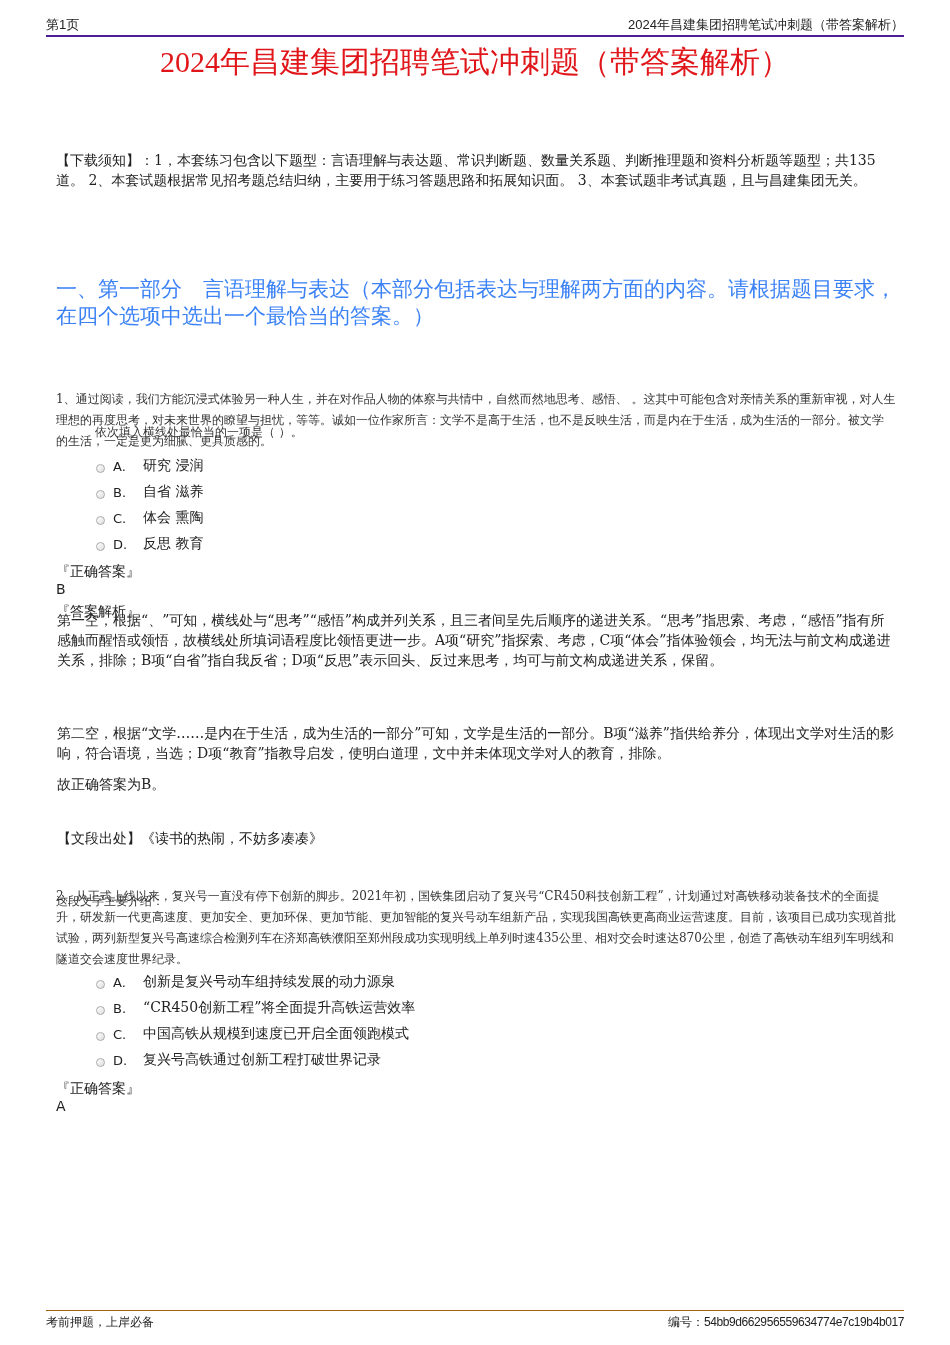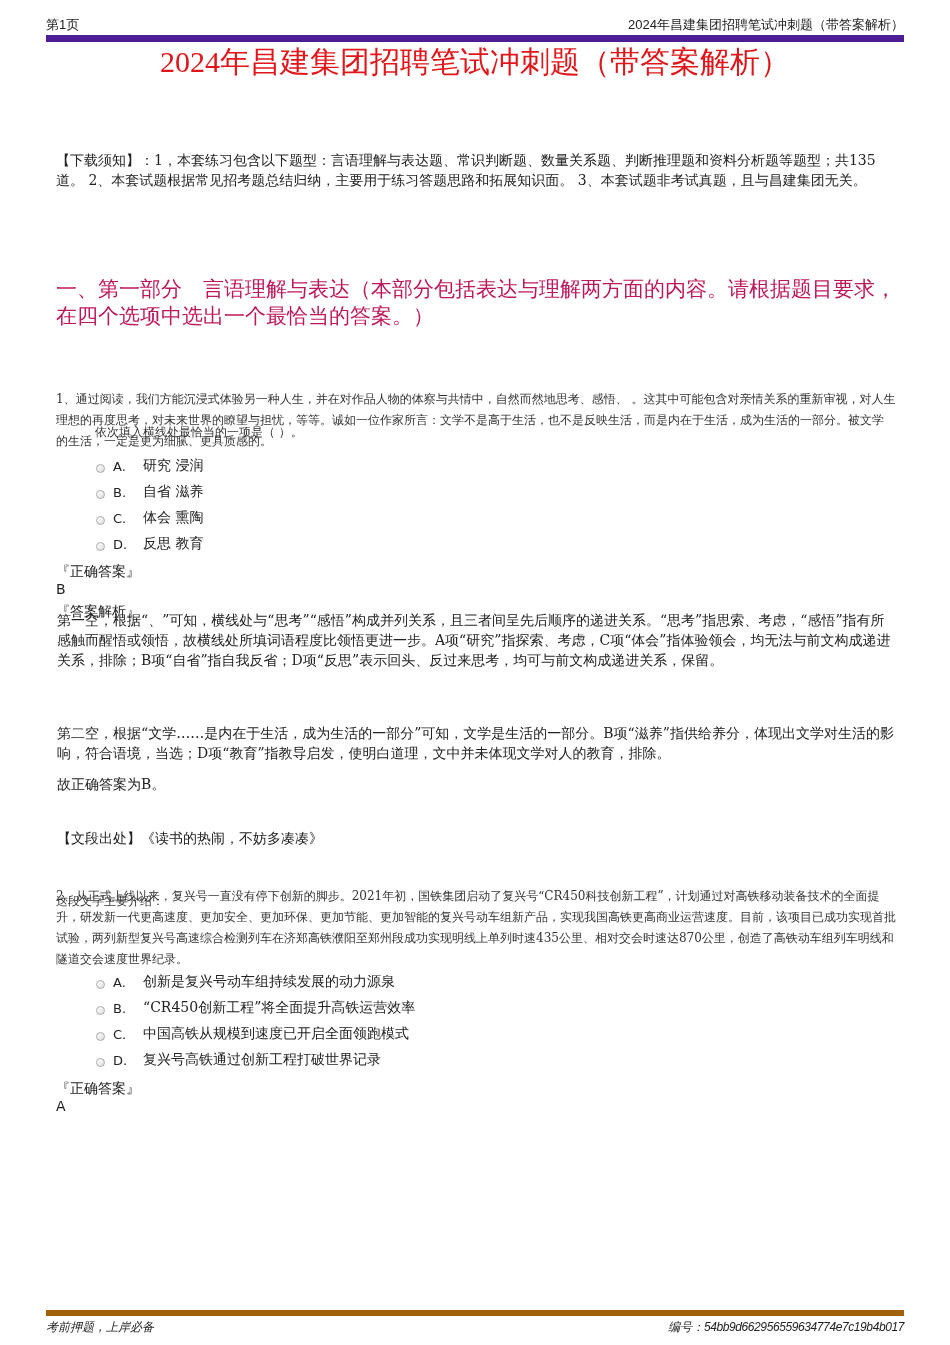--- a/index.html
+++ b/index.html
@@ -1,31 +1,31 @@
 <!DOCTYPE html>
 <html><head>
 <meta charset="utf-8">
 <style>
   html, body { margin: 0; padding: 0; background: #ffffff; }
   body { width: 950px; height: 1345px; position: relative; overflow: hidden; font-family: "DejaVu Serif", "Liberation Serif", serif; color: #222; }
-  .header { position: absolute; left: 46px; right: 46px; top: 14px; height: 20px; border-bottom: 7px solid #4c1d95; display: flex; justify-content: space-between; align-items: flex-end; font-size: 13px; font-family: "Liberation Sans", sans-serif; color: #222; padding-bottom: 1px; }
+  .header { position: absolute; left: 46px; right: 46px; top: 14px; height: 20px; border-bottom: 2px solid #4c1d95; display: flex; justify-content: space-between; align-items: flex-end; font-size: 13px; font-family: "Liberation Sans", sans-serif; color: #222; padding-bottom: 1px; }
   .title { position: absolute; left: 0; right: 0; top: 42px; text-align: center; font-size: 30px; color: #e0161a; font-family: "Liberation Serif", serif; letter-spacing: 0px; }
   .notice { position: absolute; left: 56px; width: 842px; top: 150px; font-size: 14px; line-height: 20px; color: #222; }
-  .section-title { position: absolute; left: 56px; width: 842px; top: 276px; font-size: 21px; line-height: 27px; color: #be185d; }
+  .section-title { position: absolute; left: 56px; width: 842px; top: 276px; font-size: 21px; line-height: 27px; color: #3b82f6; }
   .q { position: absolute; left: 56px; width: 842px; font-size: 12px; line-height: 21px; color: #333; margin-top: 44px; }
   .prompt { position: absolute; left: 56px; font-size: 12px; color: #333; }
   .options { position: absolute; left: 96px; }
   .opt { height: 26px; display: flex; align-items: center; font-size: 14px; color: #222; }
   .radio { width: 9px; height: 9px; border-radius: 50%; border: 1px solid #aaa; background: linear-gradient(135deg,#fff,#ddd); margin-right: 8px; margin-top: 4px; box-sizing: border-box; }
   .opt-letter { font-family: "DejaVu Sans", sans-serif; font-size: 13px; width: 30px; }
   .opt-text { }
   .lbl { position: absolute; left: 56px; font-size: 14px; color: #222; }
   .ans { position: absolute; left: 56px; font-family: "DejaVu Sans", sans-serif; font-size: 14px; color: #222; }
   .para { position: absolute; left: 57px; width: 840px; font-size: 14px; line-height: 20px; color: #222; }
-  .footer { position: absolute; left: 46px; right: 46px; top: 1310px; border-top: 6px solid #a16207; display: flex; justify-content: space-between; font-size: 12px; font-family: "Liberation Sans", sans-serif; color: #222; padding-top: 3px; font-style: italic; }
+  .footer { position: absolute; left: 46px; right: 46px; top: 1310px; border-top: 1px solid #a16207; display: flex; justify-content: space-between; font-size: 12px; font-family: "Liberation Sans", sans-serif; color: #222; padding-top: 3px; }
   .footer .code { font-family: "Liberation Sans", sans-serif; letter-spacing: -0.4px; }
 </style>
 </head>
 <body>
 
 <div class="header">
   <span>第1页</span>
   <span>2024年昌建集团招聘笔试冲刺题（带答案解析）</span>
 </div>
 

